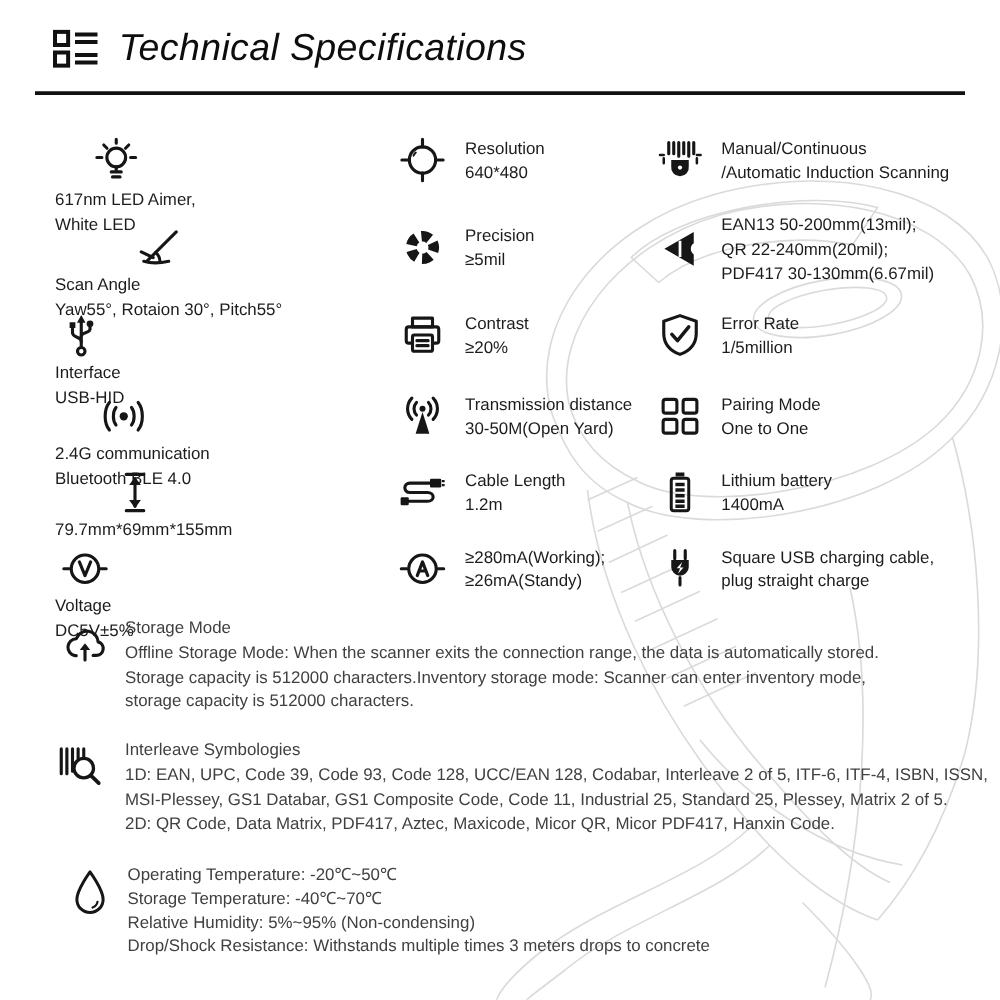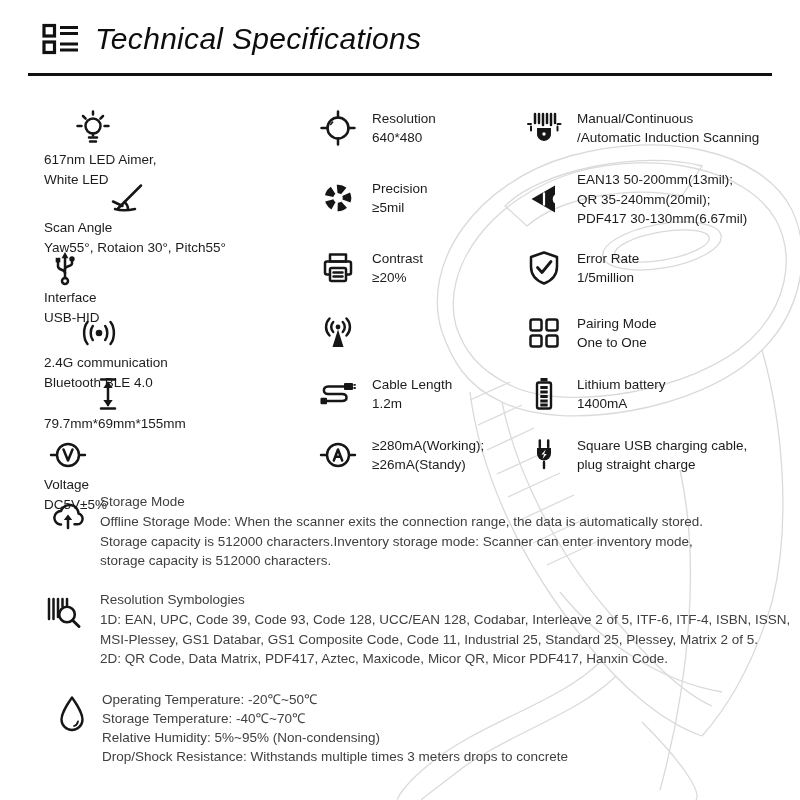--- a/index.html
+++ b/index.html
@@ -127,21 +127,21 @@
   </div>
 </div>
 
 <div class="spec c3" style="top:170px">
   <svg class="ic" width="40" height="40" viewBox="0 0 40 40">
     <path class="fl" d="M31,6.5 L7.5,20 L31,33.5 L31,24.5 A5.5,5.5 0 0 1 31,15.5 Z"></path>
     <path d="M20,13.5 L20,26.5" stroke="#fff" stroke-width="2.2"></path>
   </svg>
   <div class="txt">
     <div>EAN13 50-200mm(13mil);</div>
-    <div>QR 35-240mm(20mil);</div>
+    <div>QR 22-240mm(20mil);</div>
     <div>PDF417 30-130mm(6.67mil)</div>
   </div>
 </div>
 
 <div class="spec c1" style="top:248px">
   <svg class="ic" width="40" height="40" viewBox="0 0 40 40">
     <g class="st" stroke-width="2.3">
       <path d="M20,30 V8"></path>
       <path d="M20,25 C20,21 13.5,22.5 13,18.5 V14.5"></path>
       <path d="M20,21 C20,17.5 26.5,19 27,15.5 V13.8"></path>
@@ -203,20 +203,24 @@
 
 <div class="spec c2" style="top:313px">
   <svg class="ic" width="40" height="40" viewBox="0 0 40 40">
     <circle class="fl" cx="20" cy="14" r="2.4"></circle>
     <g class="st" stroke-width="2.1">
       <path d="M15.2,9 a7.3,7.3 0 0 0 0,10 M24.8,9 a7.3,7.3 0 0 1 0,10"></path>
       <path d="M11.5,5.5 a12.2,12.2 0 0 0 0,17 M28.5,5.5 a12.2,12.2 0 0 1 0,17"></path>
     </g>
     <path class="fl" d="M20,16.5 L14.5,34 H25.5 Z"></path>
   </svg>
+  <div class="txt">
+    <div>Transmission distance</div>
+    <div>30-50M(Open Yard)</div>
+  </div>
 </div>
 
 <div class="spec c3" style="top:313px">
   <svg class="ic" width="40" height="40" viewBox="0 0 40 40">
     <g class="st" stroke-width="3">
       <rect x="6.5" y="6.5" width="11" height="11" rx="2"></rect>
       <rect x="22.5" y="6.5" width="11" height="11" rx="2"></rect>
       <rect x="6.5" y="22.5" width="11" height="11" rx="2"></rect>
       <rect x="22.5" y="22.5" width="11" height="11" rx="2"></rect>
     </g>
@@ -329,21 +333,21 @@
 
 <div class="section" style="left:44px;top:590px">
   <svg class="ic" width="40" height="40" viewBox="0 0 40 40" style="margin:2px 16px 0 0">
     <g class="st" stroke-width="2.2">
       <path d="M5,7 V27 M9.5,7 V27 M14,7 V25 M18.5,7 v7.5 M23,7 v6.5"></path>
     </g>
     <circle cx="23" cy="22.5" r="7.8" fill="#fff" stroke="#161616" stroke-width="2.6"></circle>
     <path d="M28.8,28.5 L35,34.5" stroke="#161616" stroke-width="3" stroke-linecap="round"></path>
   </svg>
   <div class="txt">
-    <div>Resolution Symbologies</div>
+    <div>Interleave Symbologies</div>
     <div>1D: EAN, UPC, Code 39, Code 93, Code 128, UCC/EAN 128, Codabar, Interleave 2 of 5, ITF-6, ITF-4, ISBN, ISSN,</div>
     <div>MSI-Plessey, GS1 Databar, GS1 Composite Code, Code 11, Industrial 25, Standard 25, Plessey, Matrix 2 of 5.</div>
     <div>2D: QR Code, Data Matrix, PDF417, Aztec, Maxicode, Micor QR, Micor PDF417, Hanxin Code.</div>
   </div>
 </div>
 
 <div class="section" style="left:57px;top:690px">
   <svg class="ic" width="30" height="40" viewBox="0 0 30 40" style="margin:4px 15px 0 0">
     <path d="M15,3.5 C15,3.5 4.5,18 4.5,25.5 a10.5,10.5 0 0 0 21,0 C25.5,18 15,3.5 15,3.5 Z" fill="none" stroke="#161616" stroke-width="2.4" stroke-linejoin="round"></path>
     <path d="M21,27.5 a6,6 0 0 1 -4,4.5" fill="none" stroke="#161616" stroke-width="1.8" stroke-linecap="round"></path>

